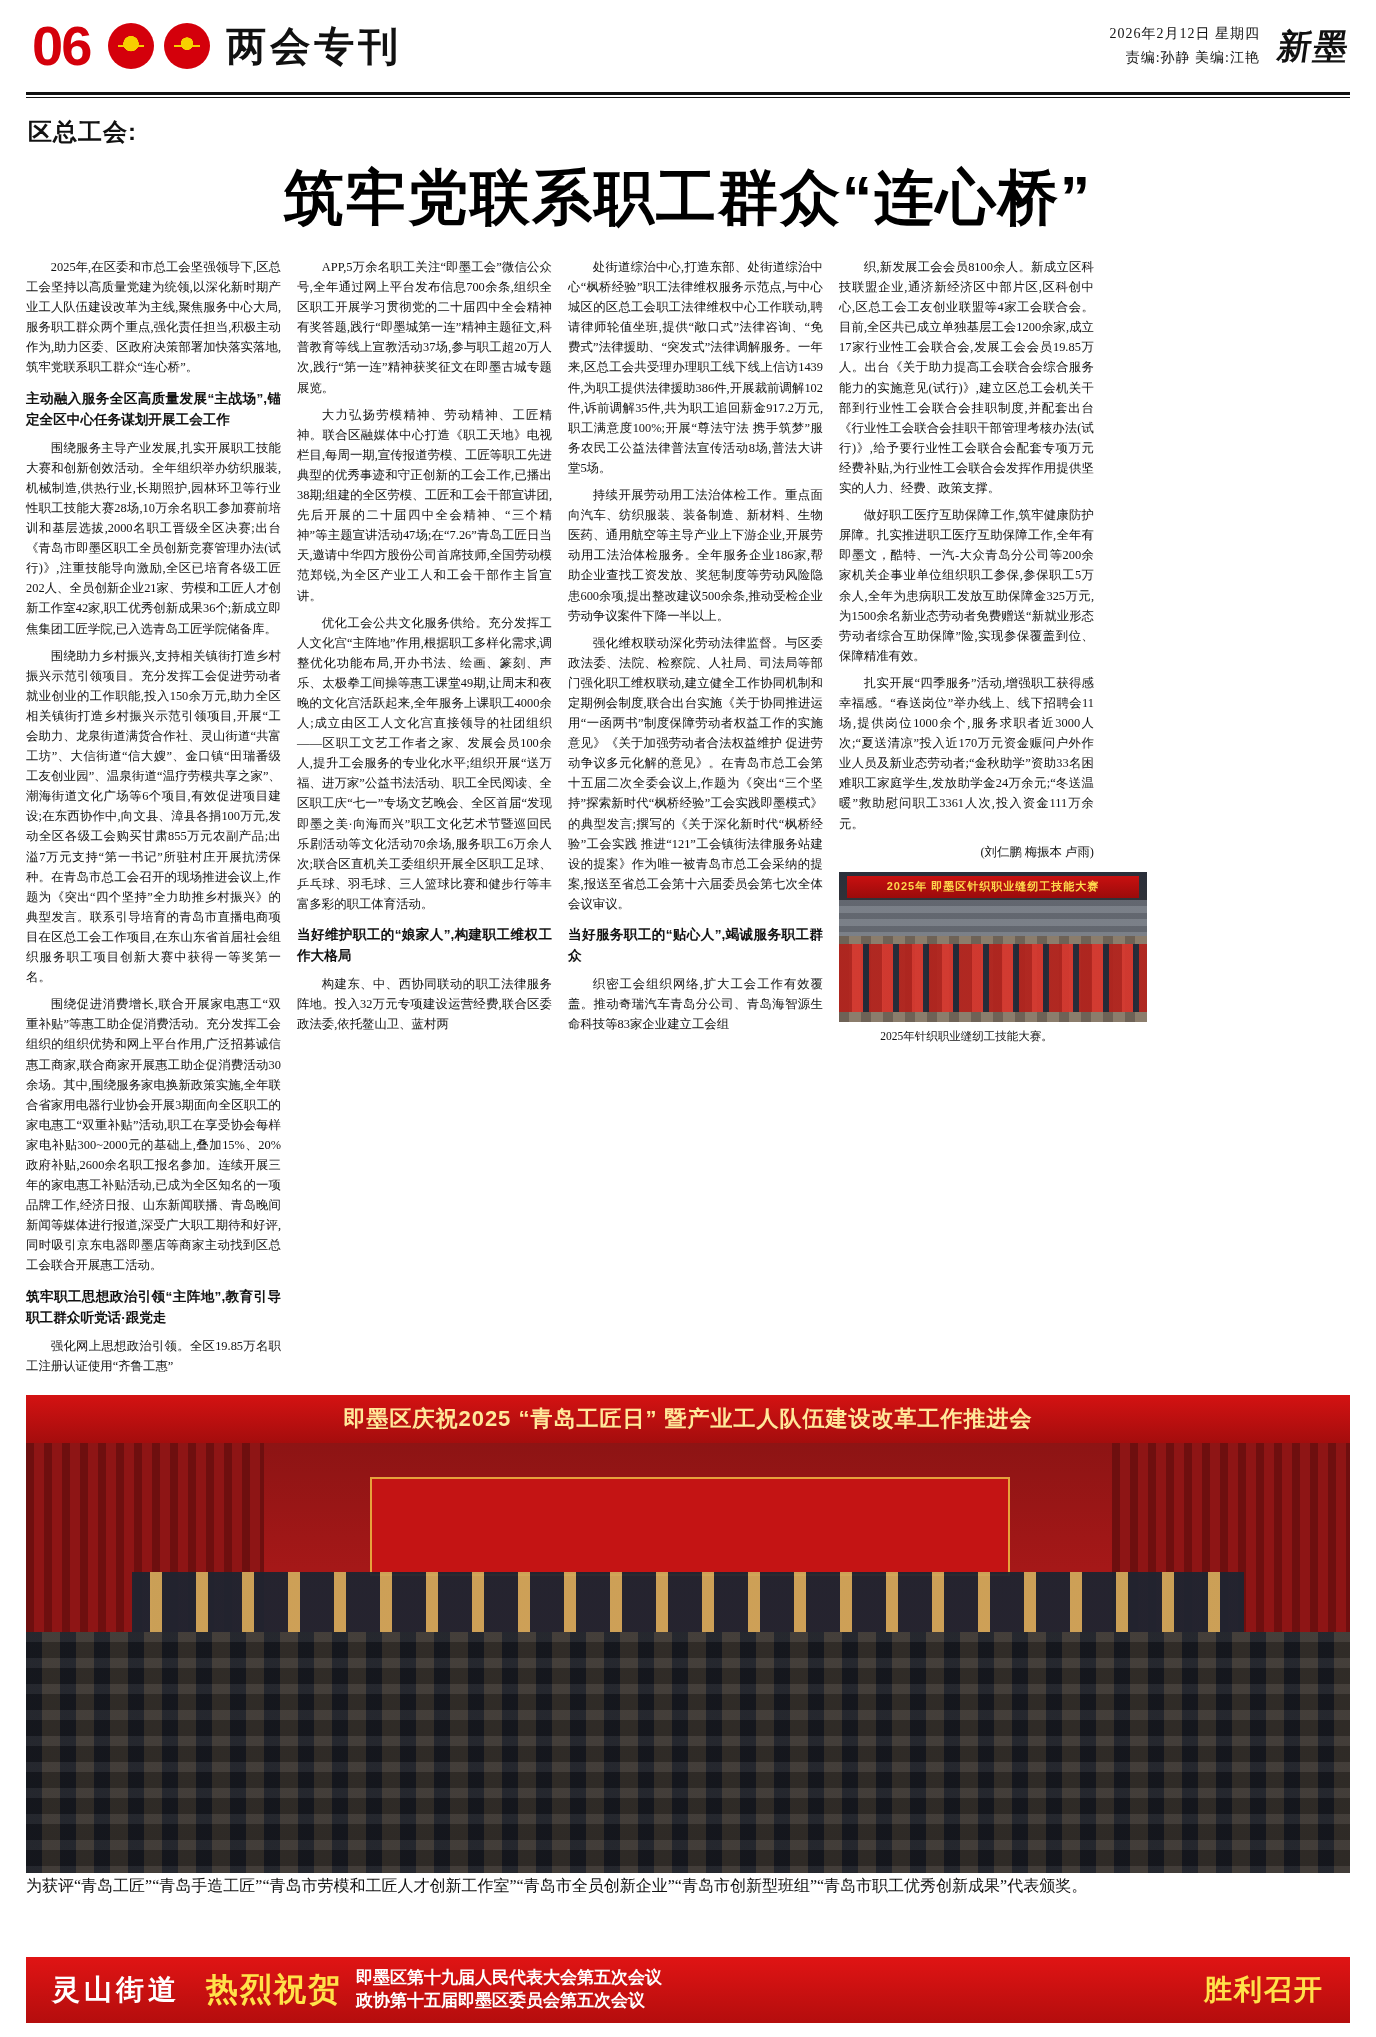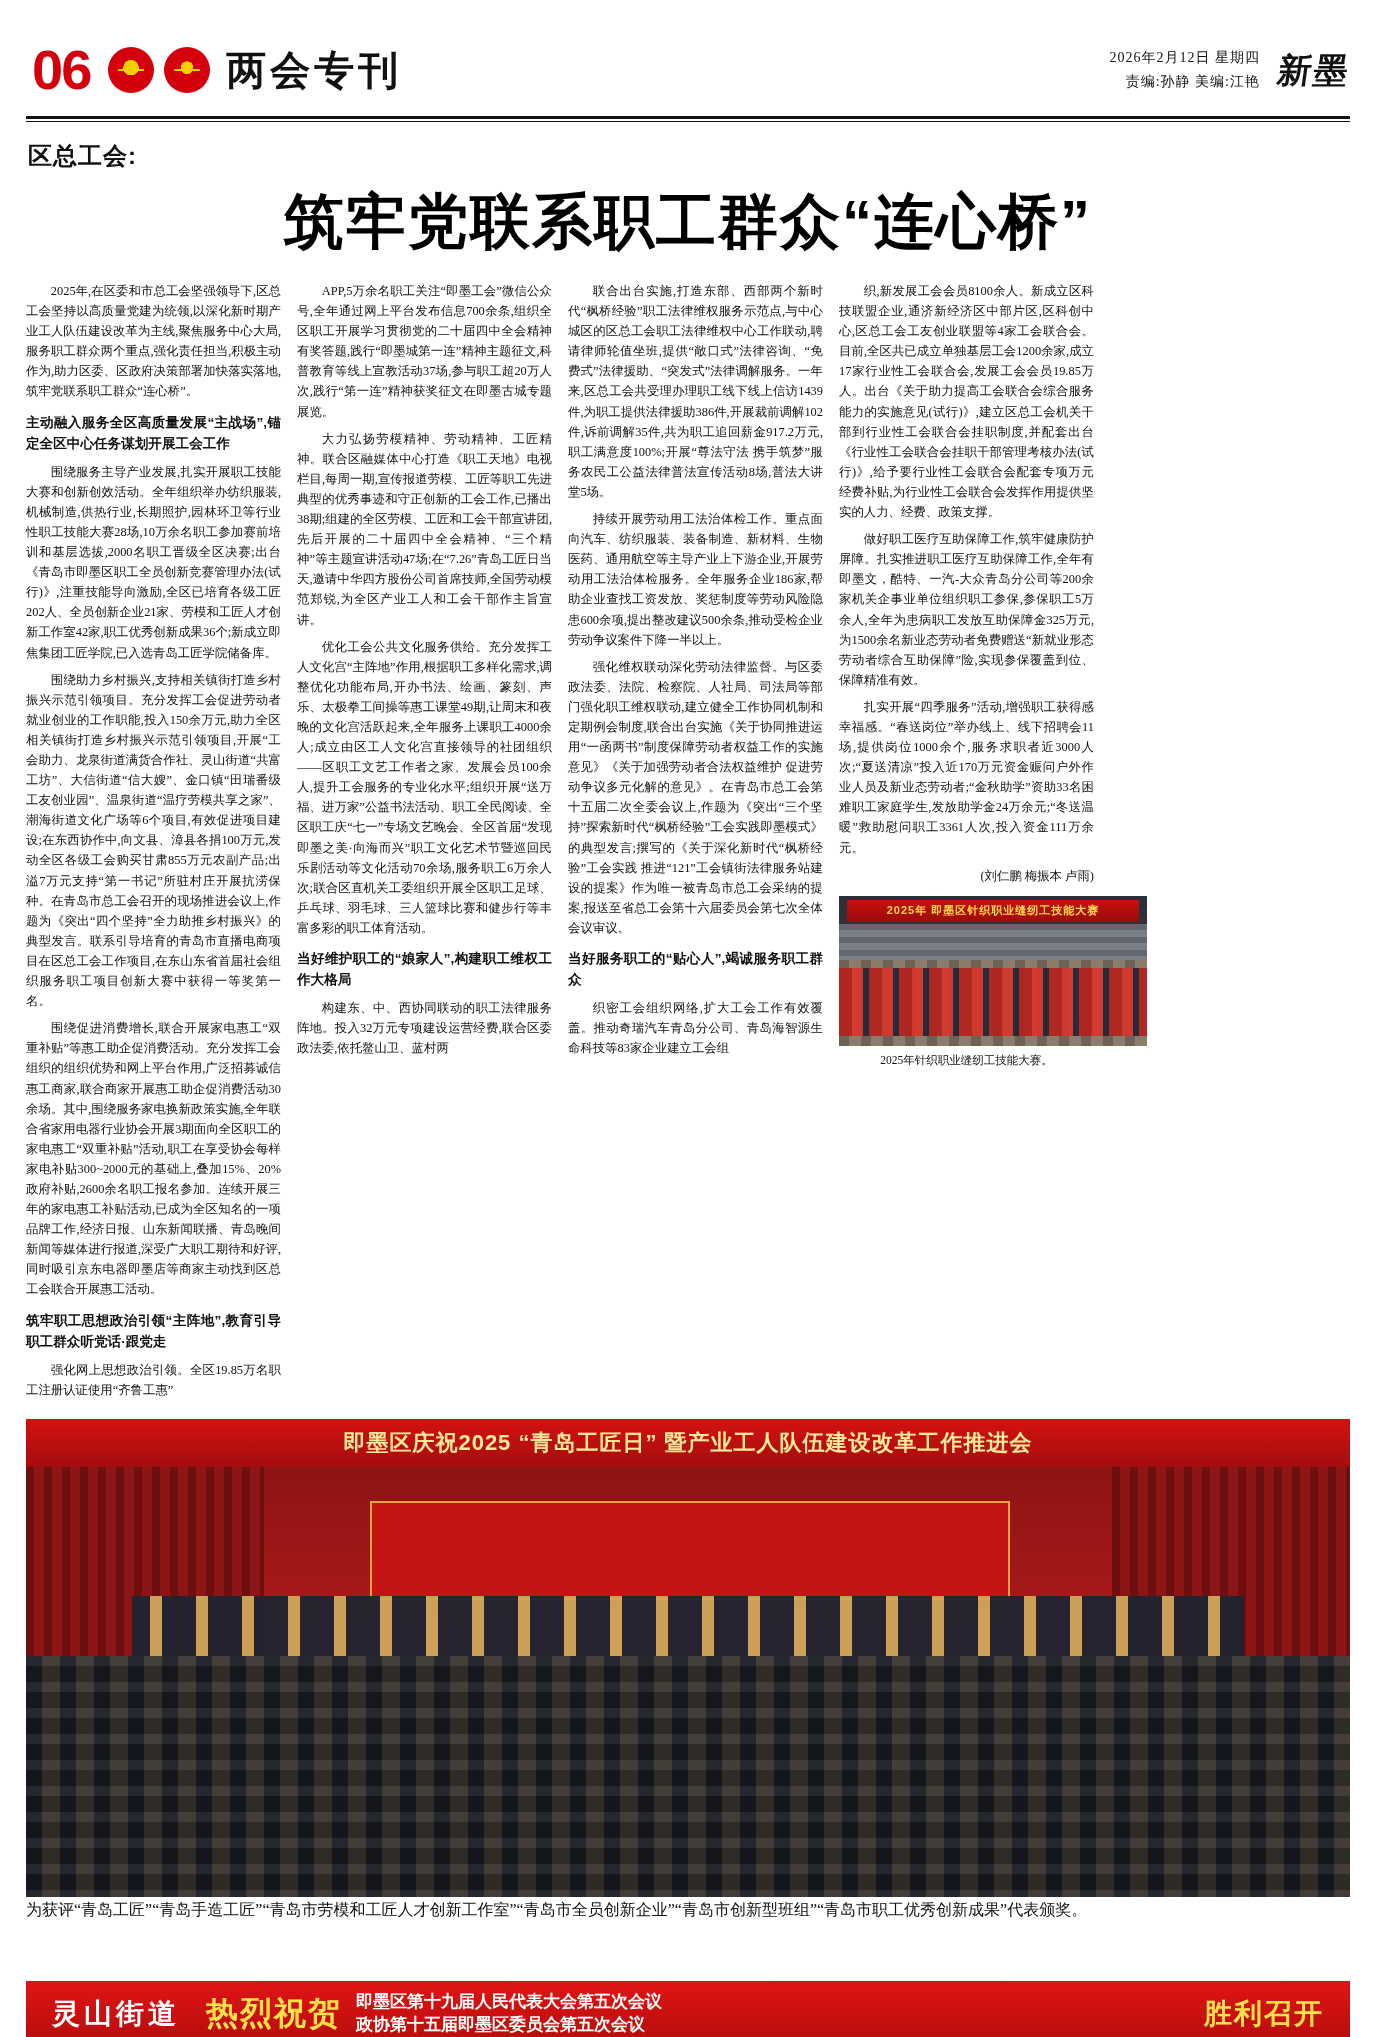--- a/index.html
+++ b/index.html
@@ -7,21 +7,21 @@
     width:1376px; height:2037px;
     background:#ffffff;
     font-family:"Liberation Serif", serif;
     color:#111;
     position:relative;
     overflow:hidden;
   }
   .page { position:relative; width:1376px; height:2037px; box-sizing:border-box; padding:0 26px; }
 
   
-  .masthead { display:flex; align-items:center; height:84px; padding-top:4px;margin-top:24px; }
+  .masthead { display:flex; align-items:center; height:84px; padding-top:4px; }
   .page-num {
     font-family:"Liberation Sans", sans-serif;
     font-weight:bold; font-size:56px; color:#d4000b; letter-spacing:-2px;
     line-height:1; margin-right:18px; padding-left:6px;
   }
   .emblems { display:flex; align-items:center; gap:10px; margin-right:16px; }
   .emblem { width:46px; height:46px; border-radius:50%; position:relative; }
   .emblem.e1 { background:radial-gradient(circle at 50% 45%, #f7d000 0 22%, #d4000b 23% 100%); }
   .emblem.e2 { background:radial-gradient(circle at 50% 45%, #f7d000 0 18%, #d4000b 19% 100%); }
   .emblem:after{
@@ -167,21 +167,21 @@
 
     <div class="col">
       <p>APP,5万余名职工关注“即墨工会”微信公众号,全年通过网上平台发布信息700余条,组织全区职工开展学习贯彻党的二十届四中全会精神有奖答题,践行“即墨城第一连”精神主题征文,科普教育等线上宣教活动37场,参与职工超20万人次,践行“第一连”精神获奖征文在即墨古城专题展览。</p>
       <p>大力弘扬劳模精神、劳动精神、工匠精神。联合区融媒体中心打造《职工天地》电视栏目,每周一期,宣传报道劳模、工匠等职工先进典型的优秀事迹和守正创新的工会工作,已播出38期;组建的全区劳模、工匠和工会干部宣讲团,先后开展的二十届四中全会精神、“三个精神”等主题宣讲活动47场;在“7.26”青岛工匠日当天,邀请中华四方股份公司首席技师,全国劳动模范郑锐,为全区产业工人和工会干部作主旨宣讲。</p>
       <p>优化工会公共文化服务供给。充分发挥工人文化宫“主阵地”作用,根据职工多样化需求,调整优化功能布局,开办书法、绘画、篆刻、声乐、太极拳工间操等惠工课堂49期,让周末和夜晚的文化宫活跃起来,全年服务上课职工4000余人;成立由区工人文化宫直接领导的社团组织——区职工文艺工作者之家、发展会员100余人,提升工会服务的专业化水平;组织开展“送万福、进万家”公益书法活动、职工全民阅读、全区职工庆“七一”专场文艺晚会、全区首届“发现即墨之美·向海而兴”职工文化艺术节暨巡回民乐剧活动等文化活动70余场,服务职工6万余人次;联合区直机关工委组织开展全区职工足球、乒乓球、羽毛球、三人篮球比赛和健步行等丰富多彩的职工体育活动。</p>
       <p class="sub">当好维护职工的“娘家人”,构建职工维权工作大格局</p>
       <p>构建东、中、西协同联动的职工法律服务阵地。投入32万元专项建设运营经费,联合区委政法委,依托鳌山卫、蓝村两</p>
     </div>
 
     <div class="col">
-      <p>联合出台实施,打造东部、西部两个新时代“枫桥经验”职工法律维权服务示范点,与中心城区的区总工会职工法律维权中心工作联动,聘请律师轮值坐班,提供“敞口式”法律咨询、“免费式”法律援助、“突发式”法律调解服务。一年来,区总工会共受理办理职工线下线上信访1439件,为职工提供法律援助386件,开展裁前调解102件,诉前调解35件,共为职工追回薪金917.2万元,职工满意度100%;开展“尊法守法 携手筑梦”服务农民工公益法律普法宣传活动8场,普法大讲堂5场。</p>
+      <p>处街道综治中心,打造东部、处街道综治中心“枫桥经验”职工法律维权服务示范点,与中心城区的区总工会职工法律维权中心工作联动,聘请律师轮值坐班,提供“敞口式”法律咨询、“免费式”法律援助、“突发式”法律调解服务。一年来,区总工会共受理办理职工线下线上信访1439件,为职工提供法律援助386件,开展裁前调解102件,诉前调解35件,共为职工追回薪金917.2万元,职工满意度100%;开展“尊法守法 携手筑梦”服务农民工公益法律普法宣传活动8场,普法大讲堂5场。</p>
       <p>持续开展劳动用工法治体检工作。重点面向汽车、纺织服装、装备制造、新材料、生物医药、通用航空等主导产业上下游企业,开展劳动用工法治体检服务。全年服务企业186家,帮助企业查找工资发放、奖惩制度等劳动风险隐患600余项,提出整改建议500余条,推动受检企业劳动争议案件下降一半以上。</p>
       <p>强化维权联动深化劳动法律监督。与区委政法委、法院、检察院、人社局、司法局等部门强化职工维权联动,建立健全工作协同机制和定期例会制度,联合出台实施《关于协同推进运用“一函两书”制度保障劳动者权益工作的实施意见》《关于加强劳动者合法权益维护 促进劳动争议多元化解的意见》。在青岛市总工会第十五届二次全委会议上,作题为《突出“三个坚持”探索新时代“枫桥经验”工会实践即墨模式》的典型发言;撰写的《关于深化新时代“枫桥经验”工会实践 推进“121”工会镇街法律服务站建设的提案》作为唯一被青岛市总工会采纳的提案,报送至省总工会第十六届委员会第七次全体会议审议。</p>
       <p class="sub">当好服务职工的“贴心人”,竭诚服务职工群众</p>
       <p>织密工会组织网络,扩大工会工作有效覆盖。推动奇瑞汽车青岛分公司、青岛海智源生命科技等83家企业建立工会组</p>
     </div>
 
     <div class="col">
       <p>织,新发展工会会员8100余人。新成立区科技联盟企业,通济新经济区中部片区,区科创中心,区总工会工友创业联盟等4家工会联合会。目前,全区共已成立单独基层工会1200余家,成立17家行业性工会联合会,发展工会会员19.85万人。出台《关于助力提高工会联合会综合服务能力的实施意见(试行)》,建立区总工会机关干部到行业性工会联合会挂职制度,并配套出台《行业性工会联合会挂职干部管理考核办法(试行)》,给予要行业性工会联合会配套专项万元经费补贴,为行业性工会联合会发挥作用提供坚实的人力、经费、政策支撑。</p>
       <p>做好职工医疗互助保障工作,筑牢健康防护屏障。扎实推进职工医疗互助保障工作,全年有即墨文，酷特、一汽-大众青岛分公司等200余家机关企事业单位组织职工参保,参保职工5万余人,全年为患病职工发放互助保障金325万元,为1500余名新业态劳动者免费赠送“新就业形态劳动者综合互助保障”险,实现参保覆盖到位、保障精准有效。</p>
       <p>扎实开展“四季服务”活动,增强职工获得感幸福感。“春送岗位”举办线上、线下招聘会11场,提供岗位1000余个,服务求职者近3000人次;“夏送清凉”投入近170万元资金赈问户外作业人员及新业态劳动者;“金秋助学”资助33名困难职工家庭学生,发放助学金24万余元;“冬送温暖”救助慰问职工3361人次,投入资金111万余元。</p>

